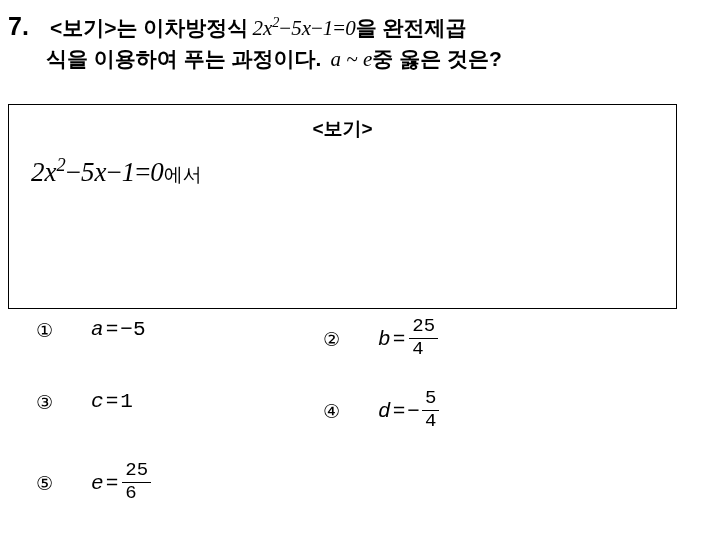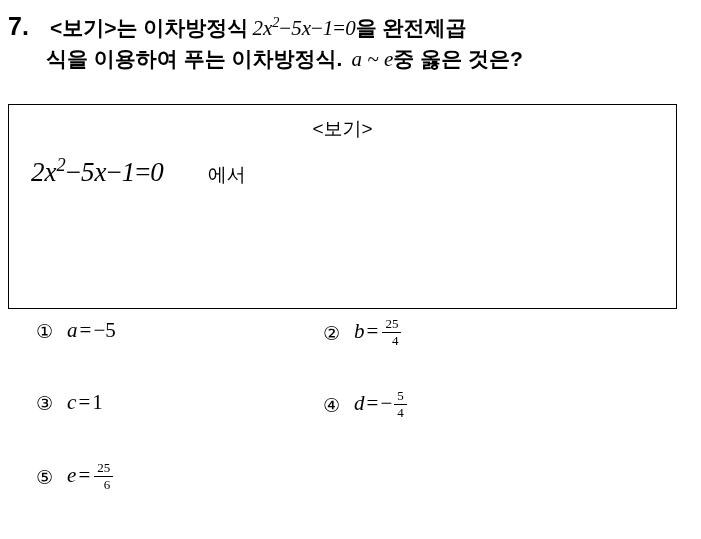--- a/index.html
+++ b/index.html
@@ -76,33 +76,34 @@
     height: 205px;
     border: 1.5px solid #000;
     box-sizing: border-box;
     background: #fff;
   }
   .box-title {
     text-align: center;
     font-family: "Liberation Sans", sans-serif;
     font-size: 19px;
     margin-top: 11px;
+    font-weight: bold;
   }
   .box-body {
     margin-top: 14px;
     padding-left: 22px;
   }
   .box-line {
     font-size: 21px;
     line-height: 1.0;
     margin-bottom: 27px;
     white-space: nowrap;
   }
   .box-line .math { font-size: 27px; }
-  .box-line .kr-reg { font-size: 19px; margin-left: 44px; }
+  .box-line .kr-reg { font-size: 19px; }
   .uline { text-decoration: underline; }
 
   
   .choices {
     position: absolute;
     left: 8px;
     top: 318px;
     width: 669px;
   }
   .choice-row {
@@ -116,35 +117,36 @@
     white-space: nowrap;
   }
   .choice.left { width: 305px; padding-left: 28px; box-sizing: border-box; }
   .choice.right { width: 300px; padding-left: 10px; box-sizing: border-box; }
   .circnum {
     font-family: "DejaVu Sans", sans-serif;
     font-size: 19px;
     margin-right: 14px;
   }
   .ctext {
-    font-family: Liberation Serif, serif;
+    font-family: Liberation Mono, monospace;
     font-style: italic;
     font-size: 21px;
+    margin-left: 24px;
   }
   .eq {
     font-style: normal;
     margin: 0 2px;
   }
   
   .frac {
     display: inline-block;
     vertical-align: middle;
-    text-align: right;
-    font-style: normal;
-    font-size: 13px;
+    text-align: left;
+    font-style: normal;
+    font-size: 19px;
     line-height: 1.05;
     margin: 0 2px;
     position: relative;
     top: -1px;
   }
   .frac .num {
     display: block;
     padding: 0 3px 1px 3px;
     border-bottom: 1.3px solid #000;
   }
@@ -161,21 +163,21 @@
 
 <div class="page">
 
   <div class="stem">
     <span class="stem-line">
       <span class="qnum">7.</span>
       <span class="kr">&lt;보기&gt;는 이차방정식</span>
       <span class="math">2<i>x</i><sup class="exp">2</sup><span class="math-up">−</span>5<i>x</i><span class="math-up">−</span>1<span class="math-up">=</span>0</span><span class="kr">을 완전제곱</span>
     </span>
     <span class="stem-line stem-line2">
-      <span class="kr">식을 이용하여 푸는 이차방정식.</span>
+      <span class="kr">식을 이용하여 푸는 과정이다.</span>
       <span class="math">&nbsp;<i>a</i> ~ <i>e</i></span><span class="kr">중 옳은 것은?</span>
     </span>
   </div>
 
   <div class="box">
     <div class="box-title">&lt;보기&gt;</div>
     <div class="box-body">
 
       <div class="box-line">
         <span class="math">2<i>x</i><sup class="exp">2</sup><span class="math-up">−</span>5<i>x</i><span class="math-up">−</span>1<span class="math-up">=</span>0</span><span class="kr-reg">에서</span>

